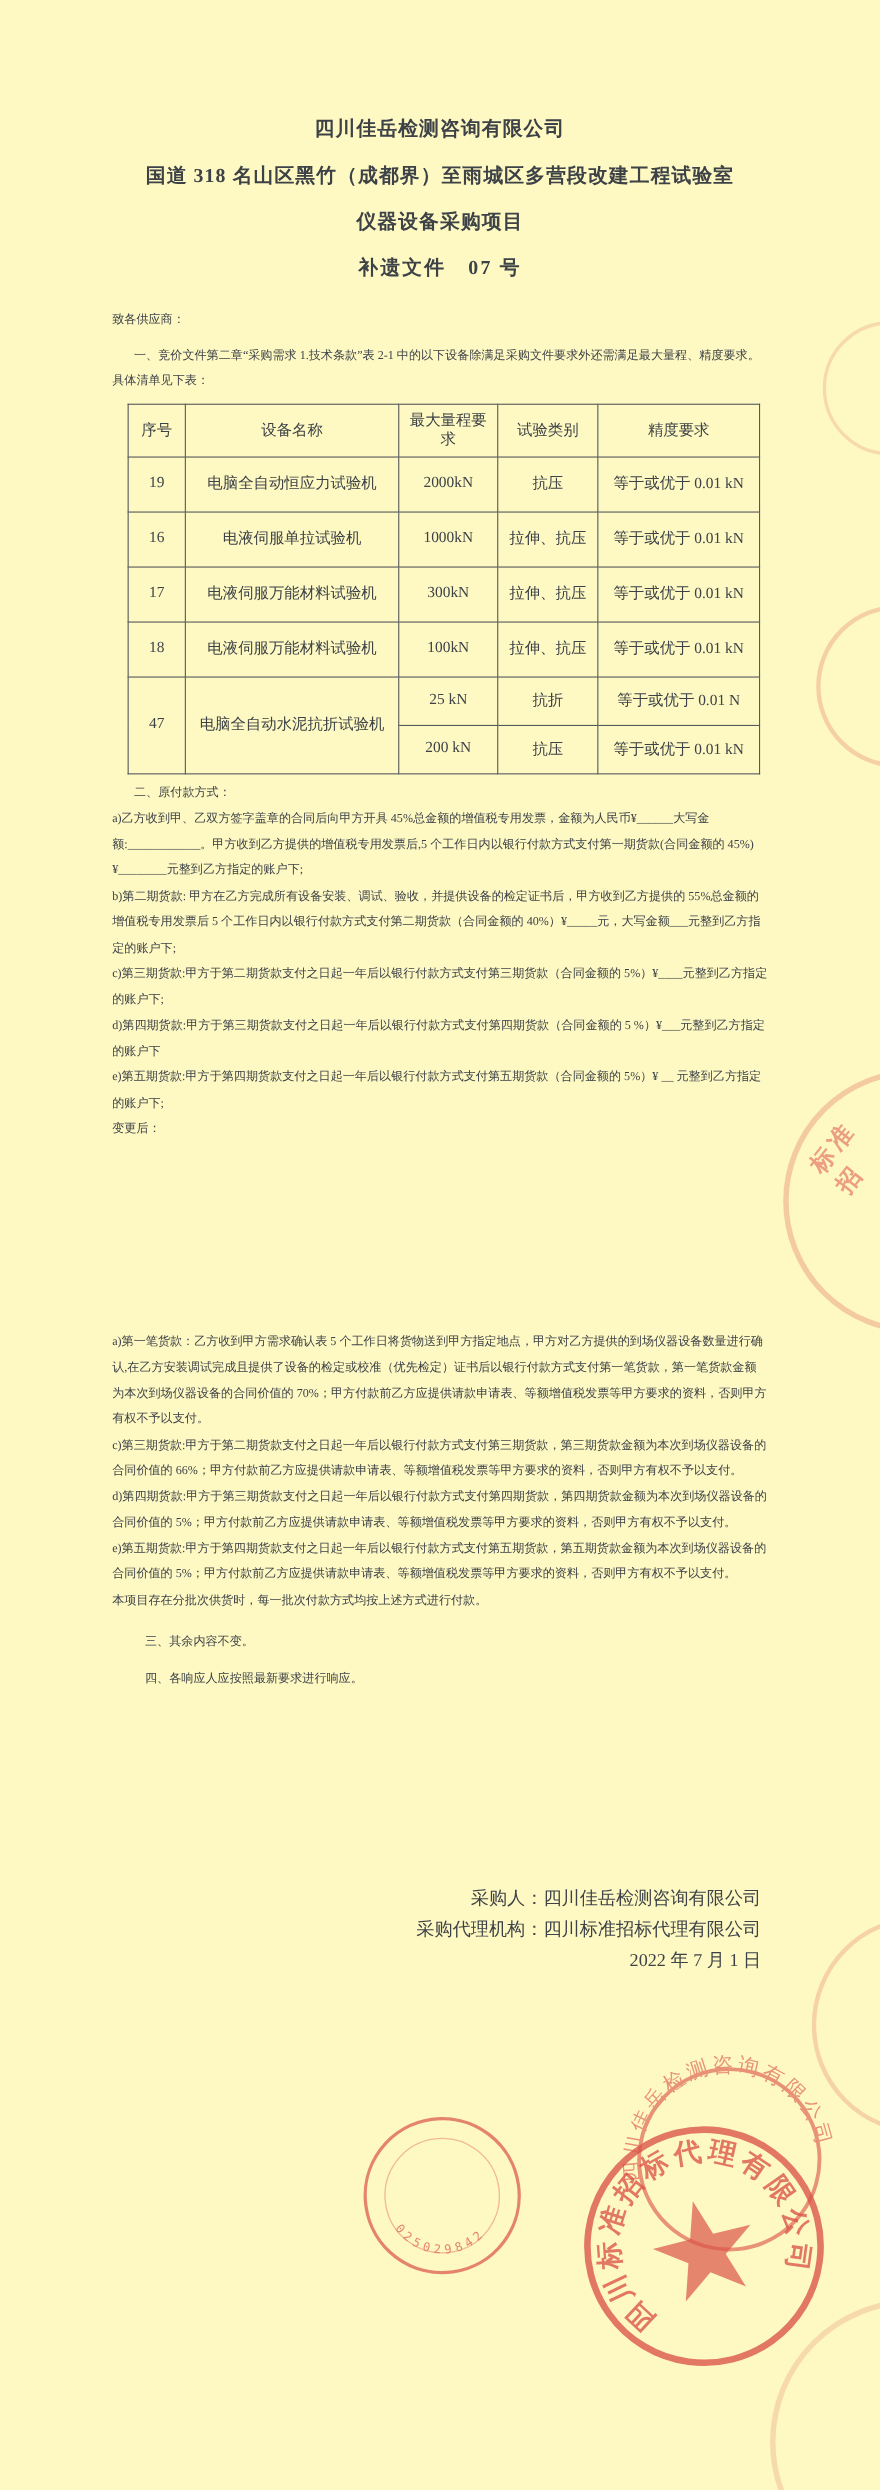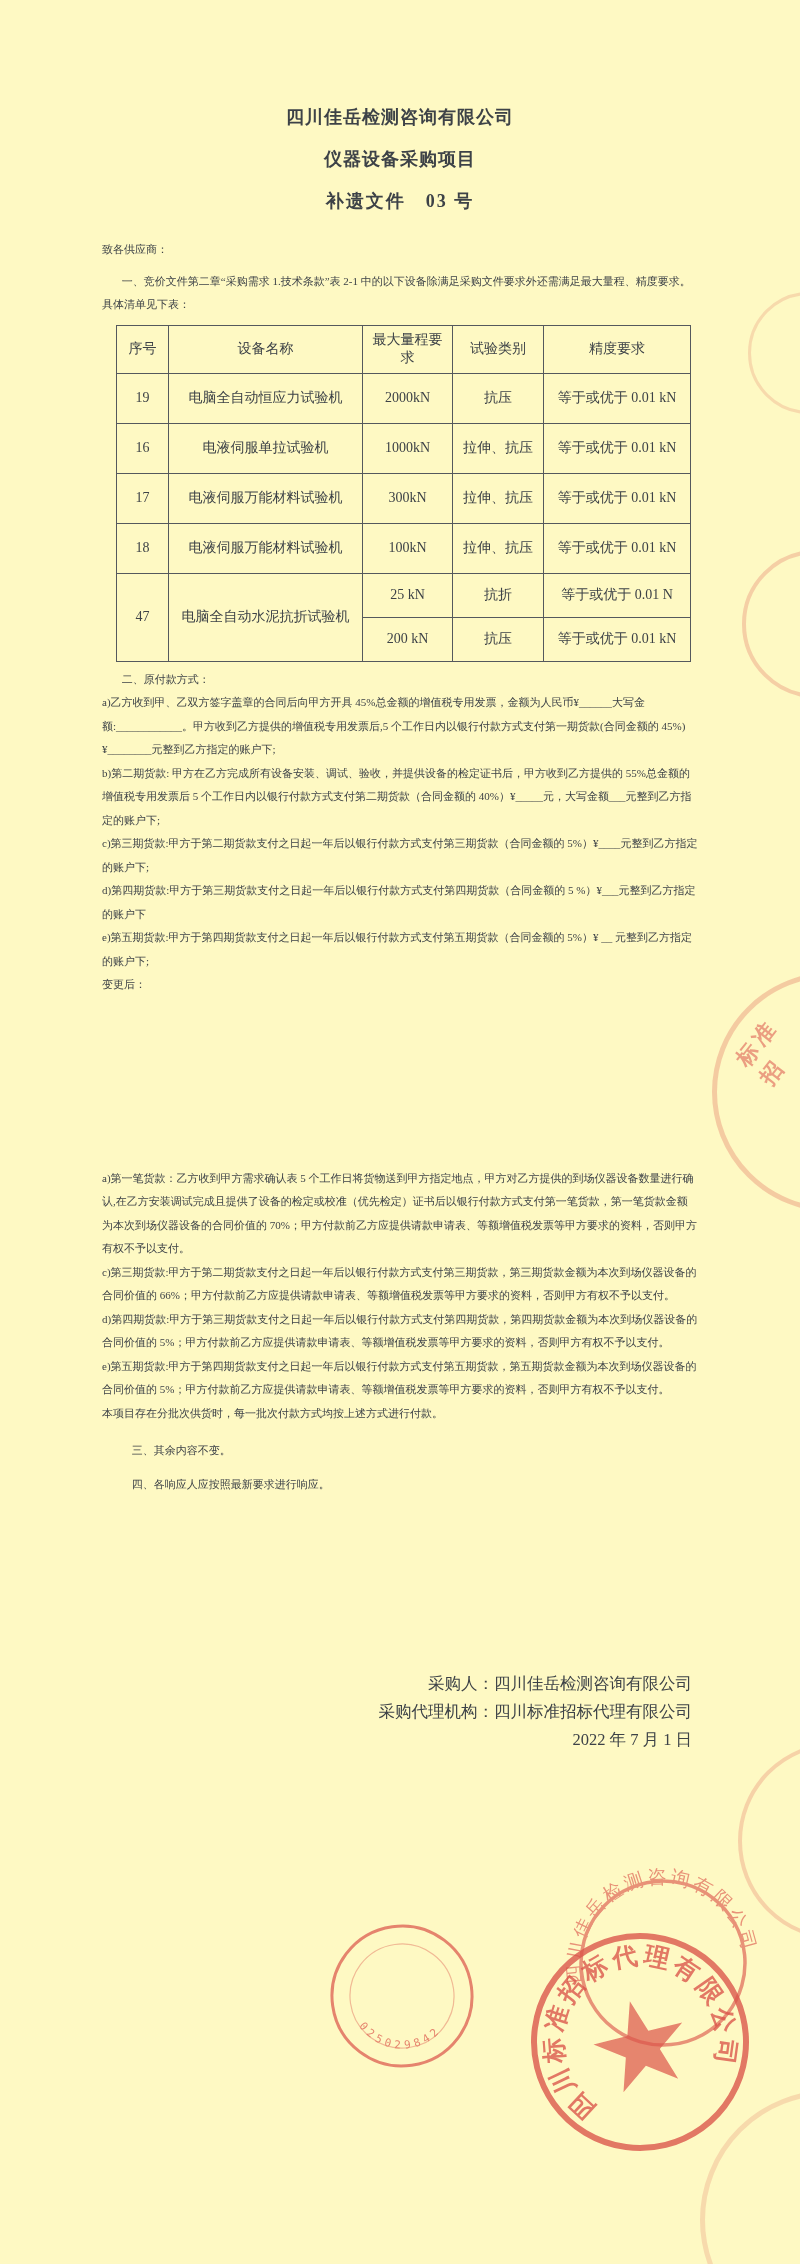--- a/index.html
+++ b/index.html
@@ -50,22 +50,23 @@
   }
 </style>
 </head>
 <body>
 
 <div class="page">
 
   <div class="content">
 
     <div class="title">四川佳岳检测咨询有限公司</div>
+    <div class="title">国道 318 名山区黑竹（成都界）至雨城区多营段改建工程试验室</div>
     <div class="title">仪器设备采购项目</div>
-    <div class="docno">补遗文件　03 号</div>
+    <div class="docno">补遗文件　07 号</div>
 
     <div class="body-text salutation">致各供应商：</div>
 
     <p class="body-text para indent">一、竞价文件第二章“采购需求 1.技术条款”表 2-1 中的以下设备除满足采购文件要求外还需满足最大量程、精度要求。具体清单见下表：</p>
 
     <table class="equip">
       <colgroup>
         <col style="width:52px">
           <col style="width:194px">
           <col style="width:90px">

